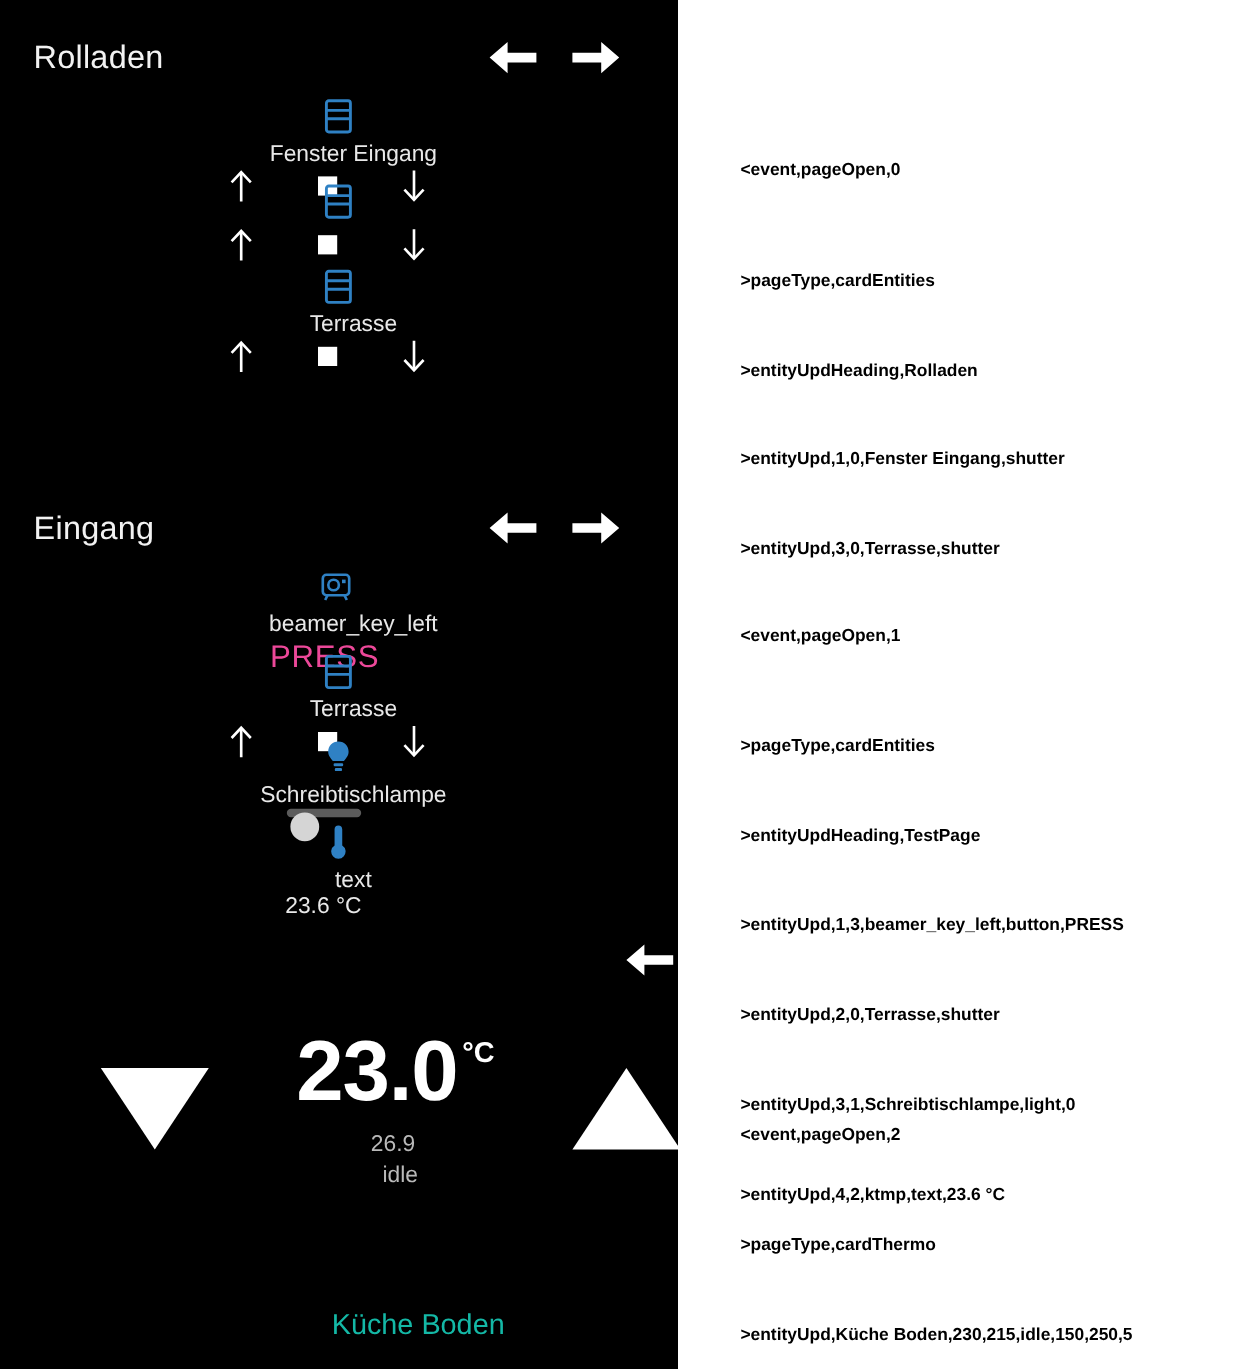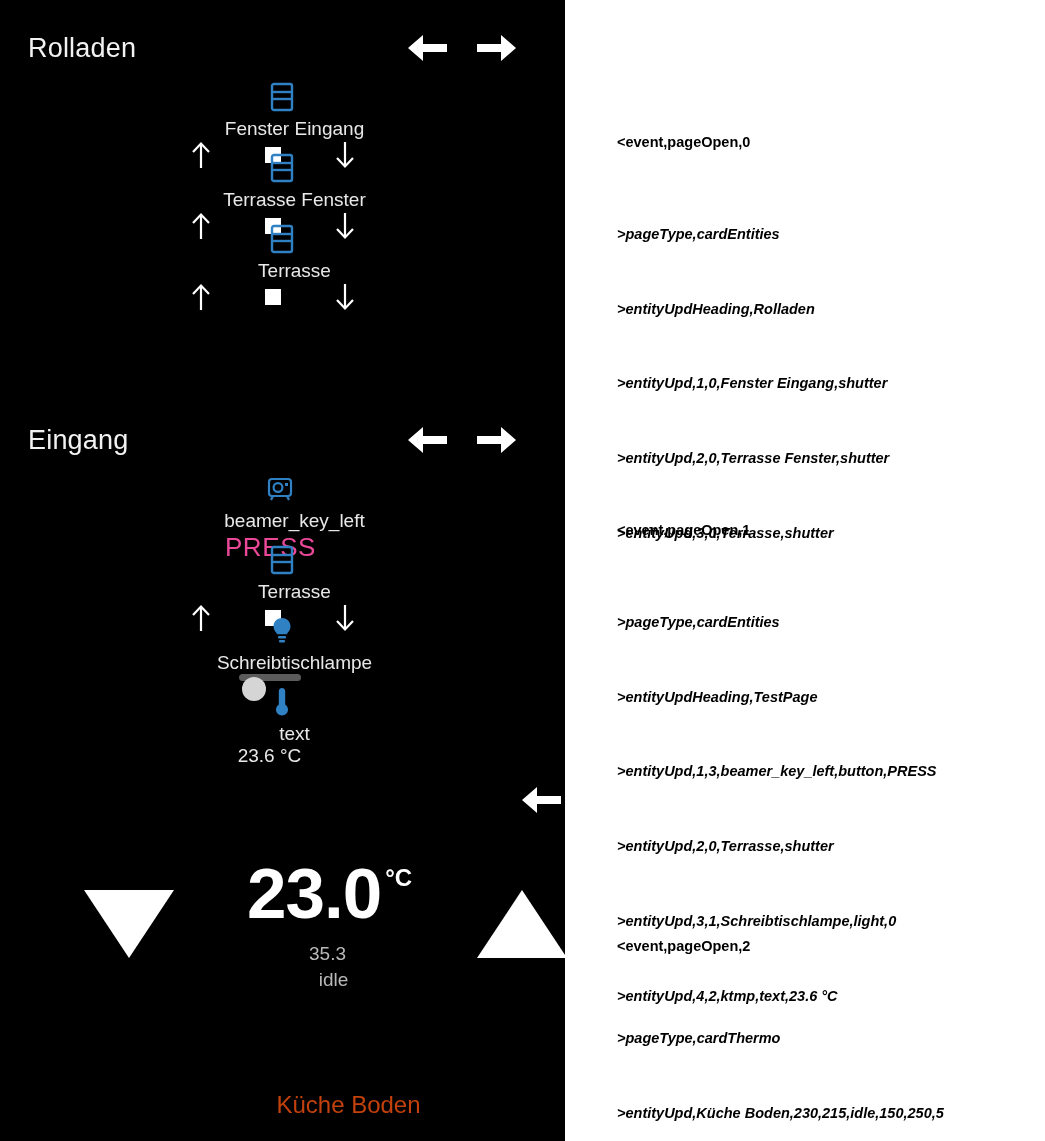--- a/index.html
+++ b/index.html
@@ -207,36 +207,36 @@
     color: #b9b9b9;
     padding-left: 12px;
   }
   .thermo-footer {
     position: absolute;
     left: 0;
     right: 0;
     bottom: 22px;
     text-align: center;
     font-size: 24px;
-    color: #c2410c;
+    color: #14b8a6;
     padding-left: 42px;
   }
 
   
   .ann-block {
     position: absolute;
     left: 52px;
     font-size: 14.5px;
     font-weight: bold;
     line-height: 1.72;
     white-space: pre;
     color: #000000;
   }
   .ann-event { margin-bottom: 17px; }
-  .ann-line { white-space: pre; font-style: italic; }
+  .ann-line { white-space: pre; }
 </style>
 </head>
 <body>
 
 <div class="screen">
 
   <div class="card" style="top:20px;">
     <div class="card-header">
       <div class="card-title">Rolladen</div>
       <div class="nav-arrows">
@@ -284,21 +284,20 @@
     </div>
 
     <div class="entity-row">
       <span class="entity-icon">
         <svg width="26" height="30" viewBox="0 0 26 30">
             <rect x="3" y="2" width="20" height="26" rx="2" fill="none" stroke="#2f81c4" stroke-width="2.4"></rect>
             <line x1="3" y1="10" x2="23" y2="10" stroke="#2f81c4" stroke-width="2.4"></line>
             <line x1="3" y1="17" x2="23" y2="17" stroke="#2f81c4" stroke-width="2.4"></line>
           </svg>
       </span>
-      <span class="entity-name">Terrasse Fenster</span>
       <span class="shutter-controls">
         <span class="ctrl">
           <svg width="24" height="30" viewBox="0 0 24 30">
               <line x1="12" y1="28" x2="12" y2="4" stroke="#ffffff" stroke-width="2.2"></line>
               <polyline points="4,12 12,3.5 20,12" fill="none" stroke="#ffffff" stroke-width="2.2"></polyline>
             </svg>
         </span>
         <span class="ctrl">
           <svg width="18" height="18" viewBox="0 0 18 18">
               <rect x="1" y="1" width="16" height="16" fill="#ffffff"></rect>
@@ -442,37 +441,36 @@
             <path d="M2 13 H26 V4 L41 17 L26 30 V21 H2 Z" fill="#ffffff"></path>
           </svg>
       </span>
     </div>
 
     <div class="thermo-body">
       <span class="tri tri-down"></span>
       <span class="tri tri-up"></span>
       <div class="thermo-center">
         <span class="big-temp">23.0</span><span class="unit">°C</span>
-        <div class="sub-temp">35.3</div>
+        <div class="sub-temp">26.9</div>
         <div class="state">idle</div>
       </div>
     </div>
 
     <div class="thermo-footer">Küche Boden</div>
   </div>
 </div>
 
 <div class="annotations">
 
   <div class="ann-block" style="top:80px;">
     <div class="ann-event">&lt;event,pageOpen,0</div>
     <div class="ann-line">&gt;pageType,cardEntities</div>
     <div class="ann-line">&gt;entityUpdHeading,Rolladen</div>
     <div class="ann-line">&gt;entityUpd,1,0,Fenster Eingang,shutter</div>
-    <div class="ann-line">&gt;entityUpd,2,0,Terrasse Fenster,shutter</div>
     <div class="ann-line">&gt;entityUpd,3,0,Terrasse,shutter</div>
   </div>
 
   <div class="ann-block" style="top:468px;">
     <div class="ann-event">&lt;event,pageOpen,1</div>
     <div class="ann-line">&gt;pageType,cardEntities</div>
     <div class="ann-line">&gt;entityUpdHeading,TestPage</div>
     <div class="ann-line">&gt;entityUpd,1,3,beamer_key_left,button,PRESS</div>
     <div class="ann-line">&gt;entityUpd,2,0,Terrasse,shutter</div>
     <div class="ann-line">&gt;entityUpd,3,1,Schreibtischlampe,light,0</div>

